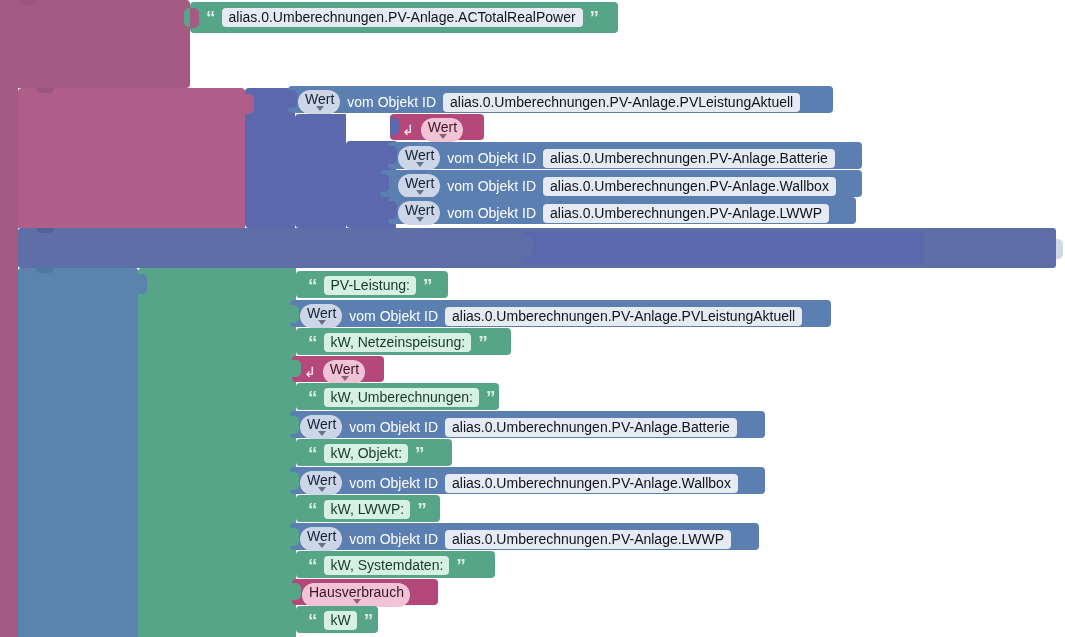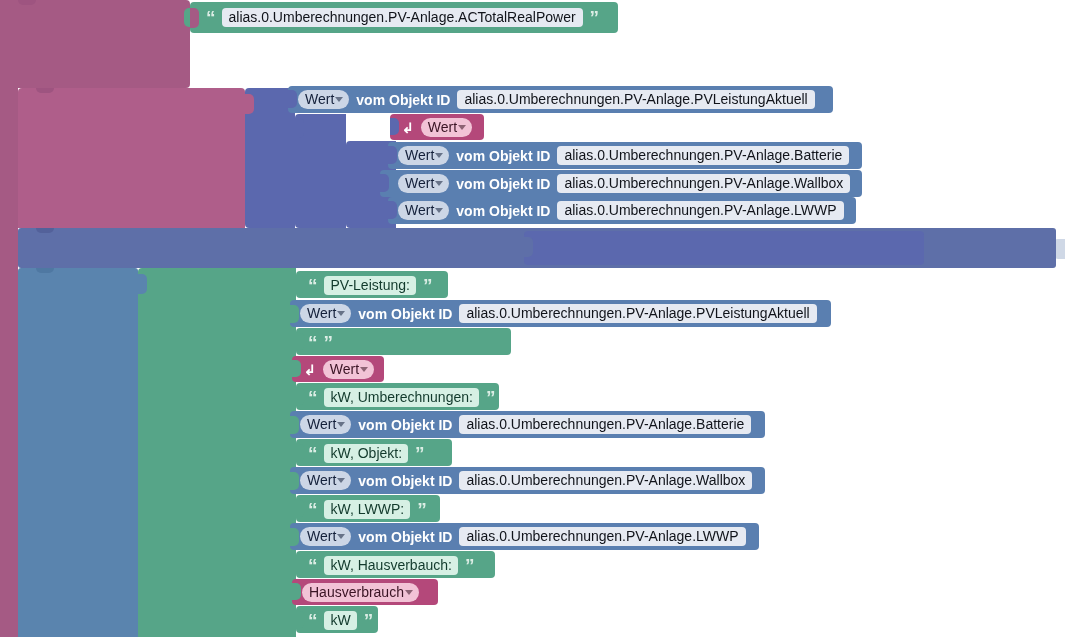--- a/index.html
+++ b/index.html
@@ -35,32 +35,32 @@
     z-index:0;
   }
 
   .blk { position: absolute; z-index: 2; }
 
   .lbl {
     color: #ffffff;
     font-size: 14px;
     line-height: 1;
     white-space: nowrap;
-    font-weight: bold;
   }
 
   
   .field {
     display:inline-flex;
     align-items:center;
     border-radius: 4px;
     padding: 2px 6px 3px 7px;
     font-size: 14px;
     white-space: nowrap;
     line-height: 1;
+    flex-direction: column;
   }
   .field .caret {
     width:0;height:0;
     border-left:4px solid transparent;
     border-right:4px solid transparent;
     border-top:5px solid currentColor;
     opacity:.55;
     display:inline-block;
     margin-left:1px;
   }
@@ -341,20 +341,21 @@
       </span>
       <span class="lbl">vom Objekt ID</span>
       <span class="txt-ro">alias.0.Umberechnungen.PV-Anlage.PVLeistungAktuell</span>
     </div>
   </div>
 
   <div class="blk" style="left:296px; top:328px; width:215px; height:27px; background:#56A588; border-radius:4px;">
     <div class="notch" style="left:0; top:5px; height:17px; background:#56A588;"></div>
     <div class="row" style="left:12px; top:5px;">
       <span class="quote">“</span>
+      <span class="field f-mint">kW, Netzeinspeisung:</span>
       <span class="quote">”</span>
     </div>
   </div>
 
   <div class="blk" style="left:292px; top:356px; width:92px; height:26px; background:#B4487A; border-radius:4px;">
     <div class="notch" style="left:0; top:4px; height:17px; background:#56A588;"></div>
     <div class="row" style="left:12px; top:4px;">
       <span class="lbl" style="font-size:14px;">↲</span>
       <span class="field f-pink f-round">
         <span>Wert</span>
@@ -423,21 +424,21 @@
       </span>
       <span class="lbl">vom Objekt ID</span>
       <span class="txt-ro">alias.0.Umberechnungen.PV-Anlage.LWWP</span>
     </div>
   </div>
 
   <div class="blk" style="left:296px; top:551px; width:199px; height:27px; background:#56A588; border-radius:4px;">
     <div class="notch" style="left:0; top:5px; height:17px; background:#56A588;"></div>
     <div class="row" style="left:12px; top:5px;">
       <span class="quote">“</span>
-      <span class="field f-mint">kW, Hausverbauch:</span>
+      <span class="field f-mint">kW, Systemdaten:</span>
       <span class="quote">”</span>
     </div>
   </div>
 
   <div class="blk" style="left:292px; top:579px; width:146px; height:26px; background:#B4487A; border-radius:4px;">
     <div class="notch" style="left:0; top:4px; height:17px; background:#56A588;"></div>
     <div class="row" style="left:10px; top:4px;">
       <span class="field f-pink f-round">
         <span>Hausverbrauch</span>
         <i class="caret"></i>

